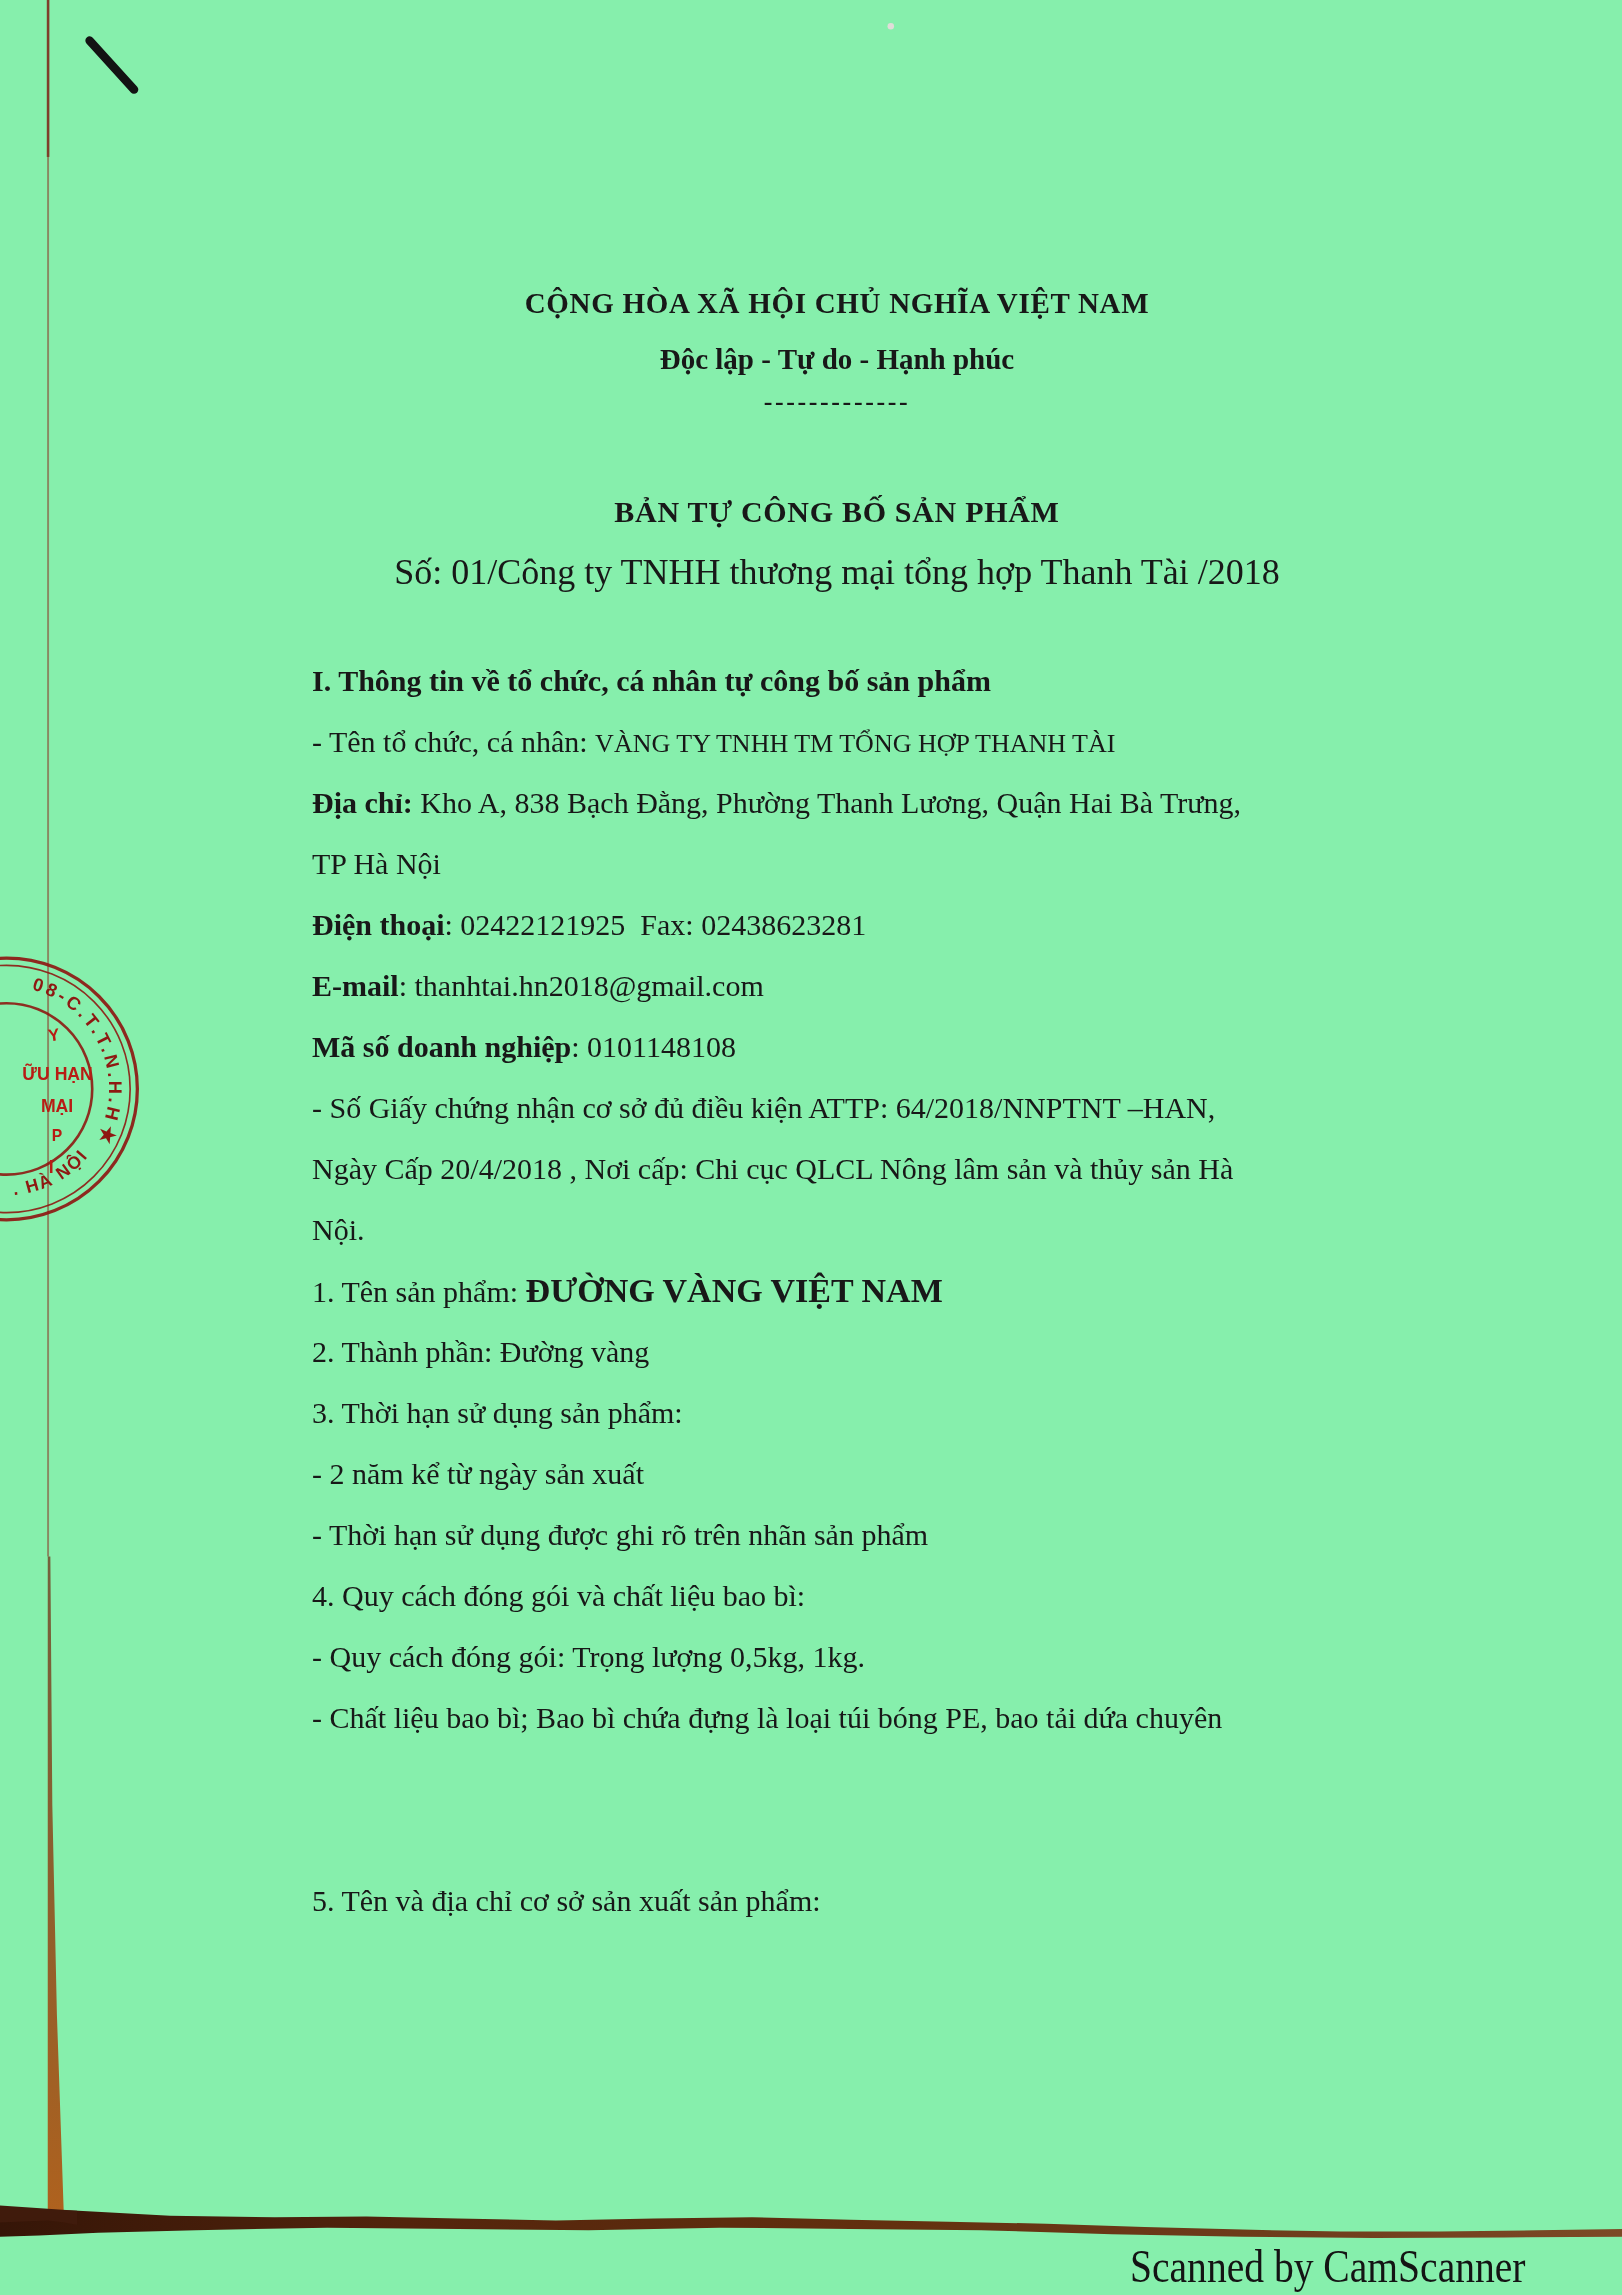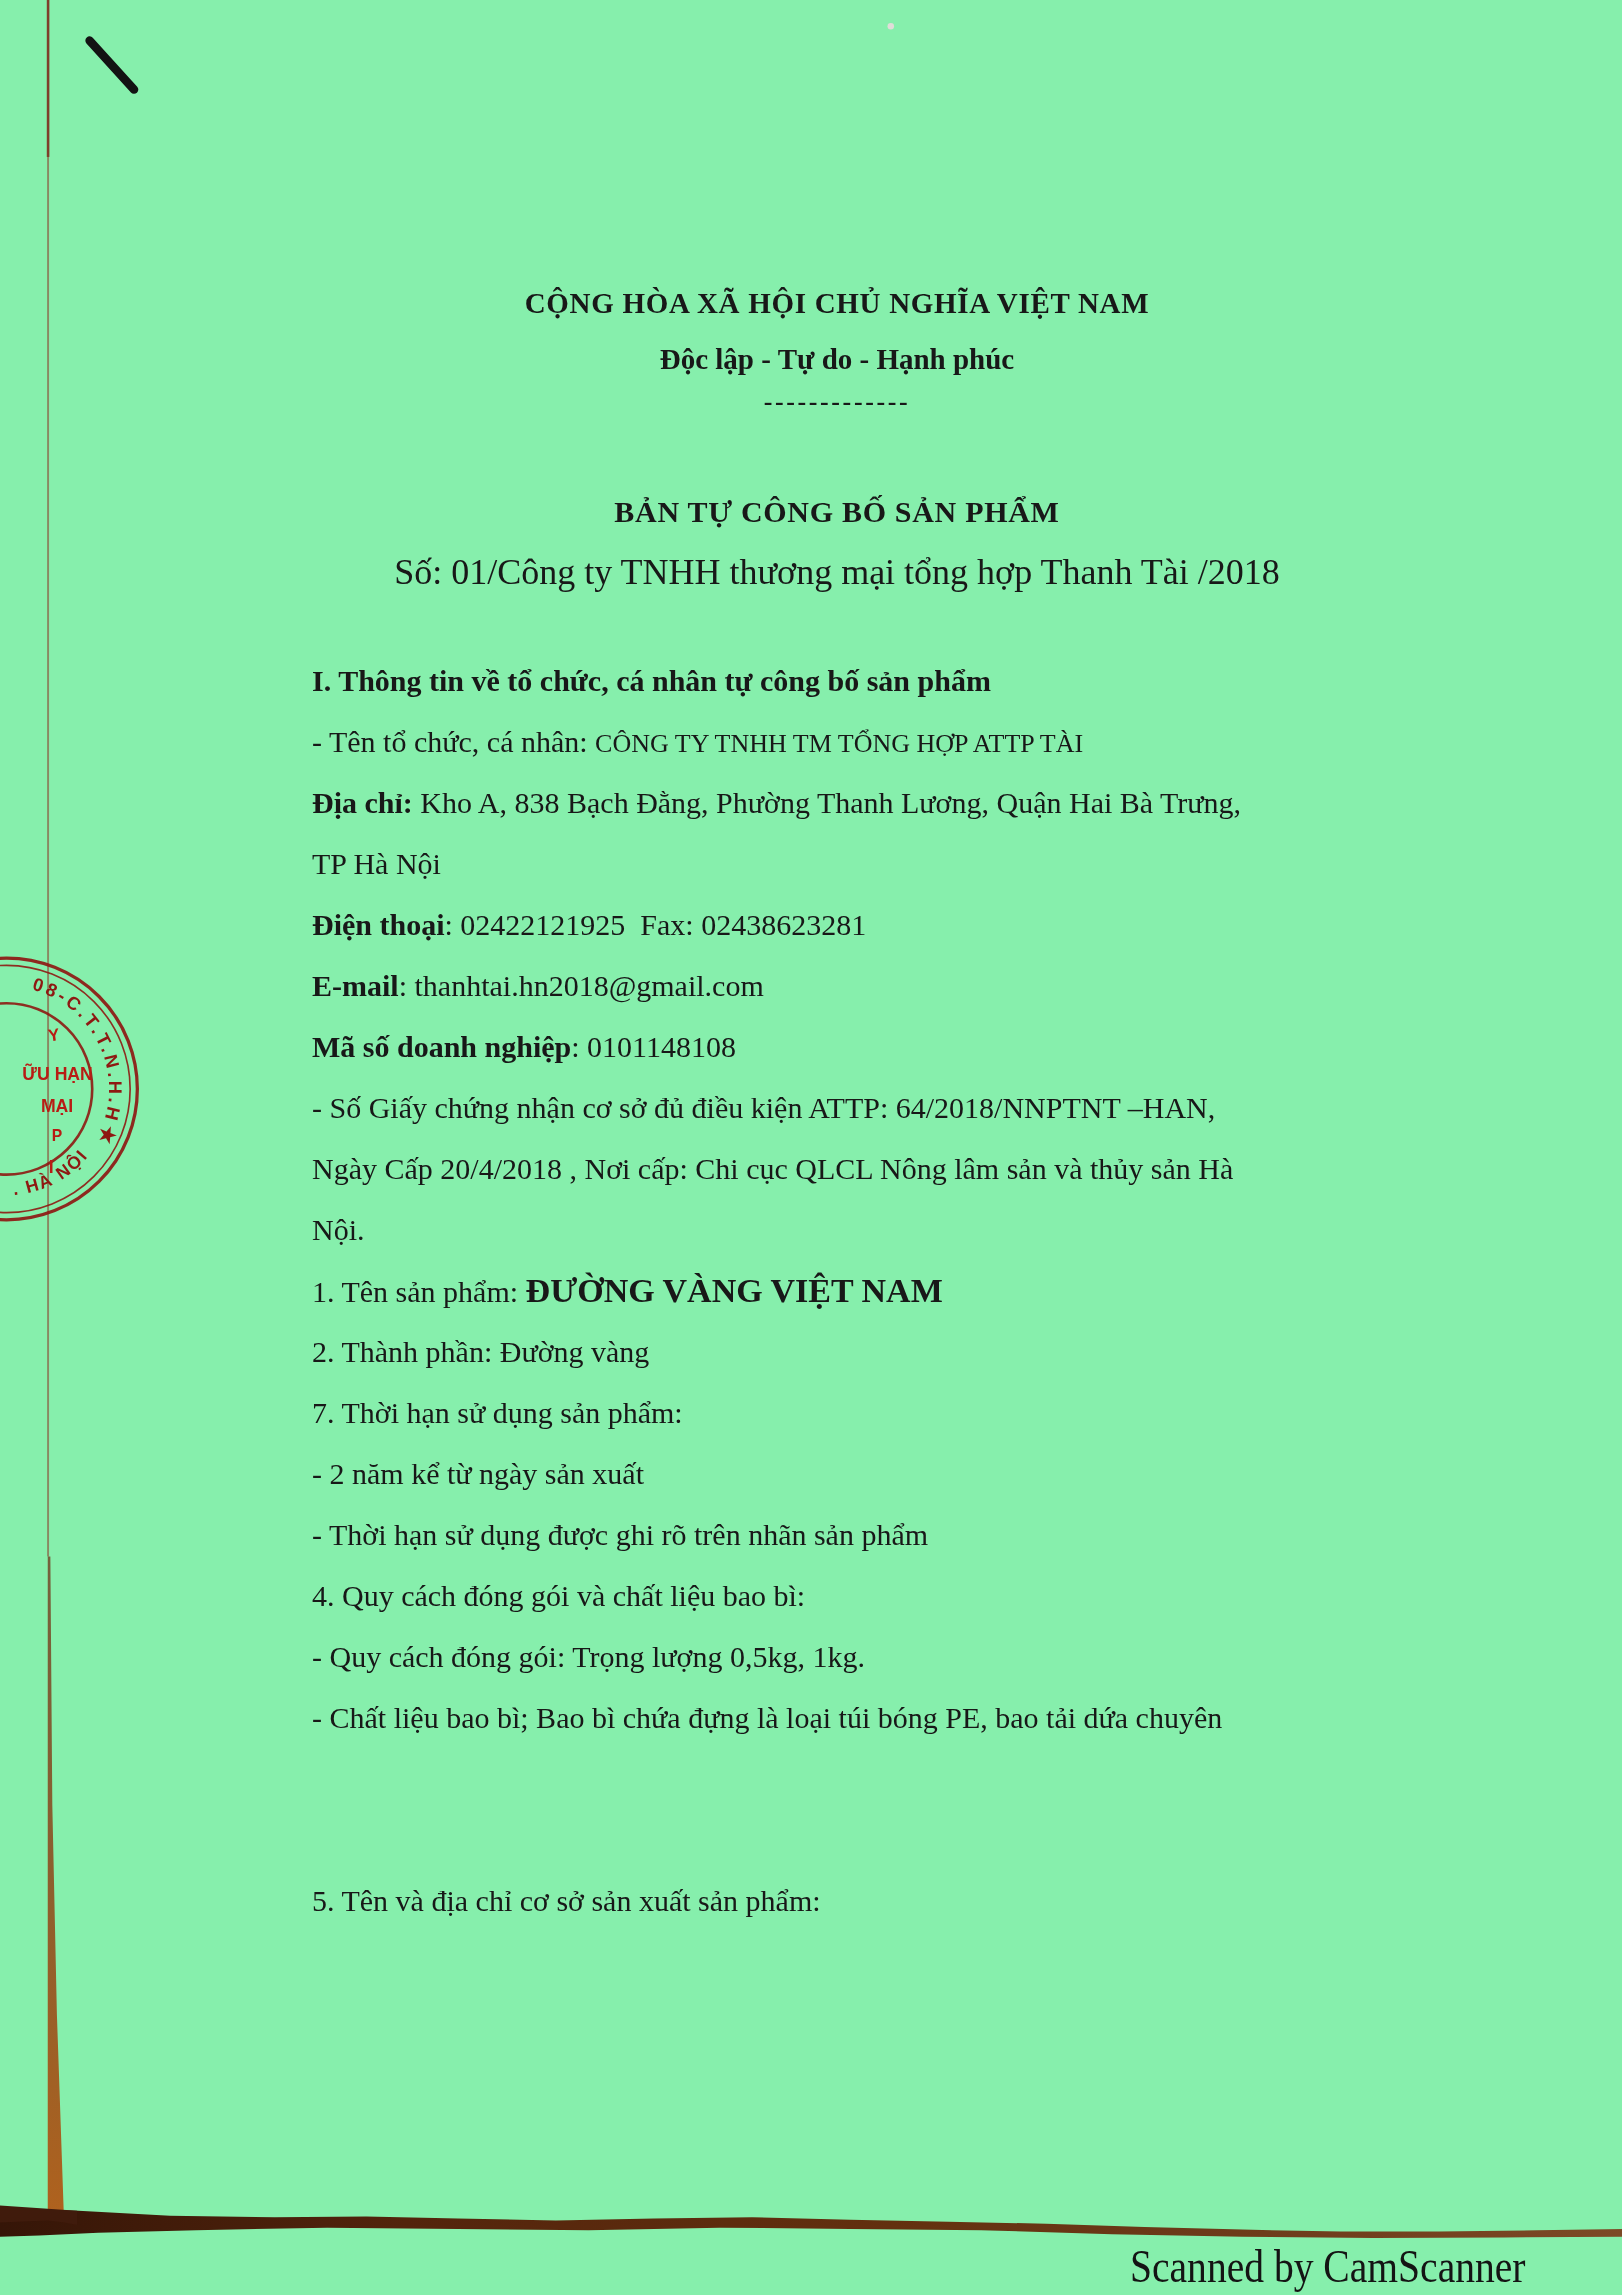--- a/index.html
+++ b/index.html
@@ -47,32 +47,32 @@
 <div class="page">
 
   <div class="hdr-line hdr-republic">CỘNG HÒA XÃ HỘI CHỦ NGHĨA VIỆT NAM</div>
   <div class="hdr-line hdr-motto">Độc lập - Tự do - Hạnh phúc</div>
   <div class="hdr-line hdr-divider">-------------</div>
   <div class="hdr-line doc-title">BẢN TỰ CÔNG BỐ SẢN PHẨM</div>
   <div class="hdr-line doc-number">Số: 01/Công ty TNHH thương mại tổng hợp Thanh Tài /2018</div>
 
   <div class="body-text">
     <div class="line"><span class="seg-b">I. Thông tin về tổ chức, cá nhân tự công bố sản phẩm</span></div>
-    <div class="line"><span class="seg-r">- Tên tổ chức, cá nhân: </span><span class="seg-c">CÔNG TY TNHH TM TỔNG HỢP ATTP TÀI</span></div>
+    <div class="line"><span class="seg-r">- Tên tổ chức, cá nhân: </span><span class="seg-c">VÀNG TY TNHH TM TỔNG HỢP THANH TÀI</span></div>
     <div class="line"><span class="seg-b">Địa chỉ:</span><span class="seg-r"> Kho A, 838 Bạch Đằng, Phường Thanh Lương, Quận Hai Bà Trưng,</span></div>
     <div class="line"><span class="seg-r">TP Hà Nội</span></div>
     <div class="line"><span class="seg-b">Điện thoại</span><span class="seg-r">: 02422121925&nbsp; Fax: 02438623281</span></div>
     <div class="line"><span class="seg-b">E-mail</span><span class="seg-r">: thanhtai.hn2018@gmail.com</span></div>
     <div class="line"><span class="seg-b">Mã số doanh nghiệp</span><span class="seg-r">: 0101148108</span></div>
     <div class="line"><span class="seg-r">- Số Giấy chứng nhận cơ sở đủ điều kiện ATTP: 64/2018/NNPTNT –HAN,</span></div>
     <div class="line"><span class="seg-r">Ngày Cấp 20/4/2018 , Nơi cấp: Chi cục QLCL Nông lâm sản và thủy sản Hà</span></div>
     <div class="line"><span class="seg-r">Nội.</span></div>
     <div class="line"><span class="seg-r">1. Tên sản phẩm: </span><span class="seg-cb">ĐƯỜNG VÀNG VIỆT NAM</span></div>
     <div class="line"><span class="seg-r">2. Thành phần: Đường vàng</span></div>
-    <div class="line"><span class="seg-r">7. Thời hạn sử dụng sản phẩm:</span></div>
+    <div class="line"><span class="seg-r">3. Thời hạn sử dụng sản phẩm:</span></div>
     <div class="line"><span class="seg-r">- 2 năm kể từ ngày sản xuất</span></div>
     <div class="line"><span class="seg-r">- Thời hạn sử dụng được ghi rõ trên nhãn sản phẩm</span></div>
     <div class="line"><span class="seg-r">4. Quy cách đóng gói và chất liệu bao bì:</span></div>
     <div class="line"><span class="seg-r">- Quy cách đóng gói: Trọng lượng 0,5kg, 1kg.</span></div>
     <div class="line"><span class="seg-r">- Chất liệu bao bì; Bao bì chứa đựng là loại túi bóng PE, bao tải dứa chuyên</span></div>
     <div class="line gap"><span class="seg-r">5. Tên và địa chỉ cơ sở sản xuất sản phẩm:</span></div>
   </div>
 
   <svg class="decor" width="1622" height="2295" viewBox="0 0 2480 3509">
     <defs>

